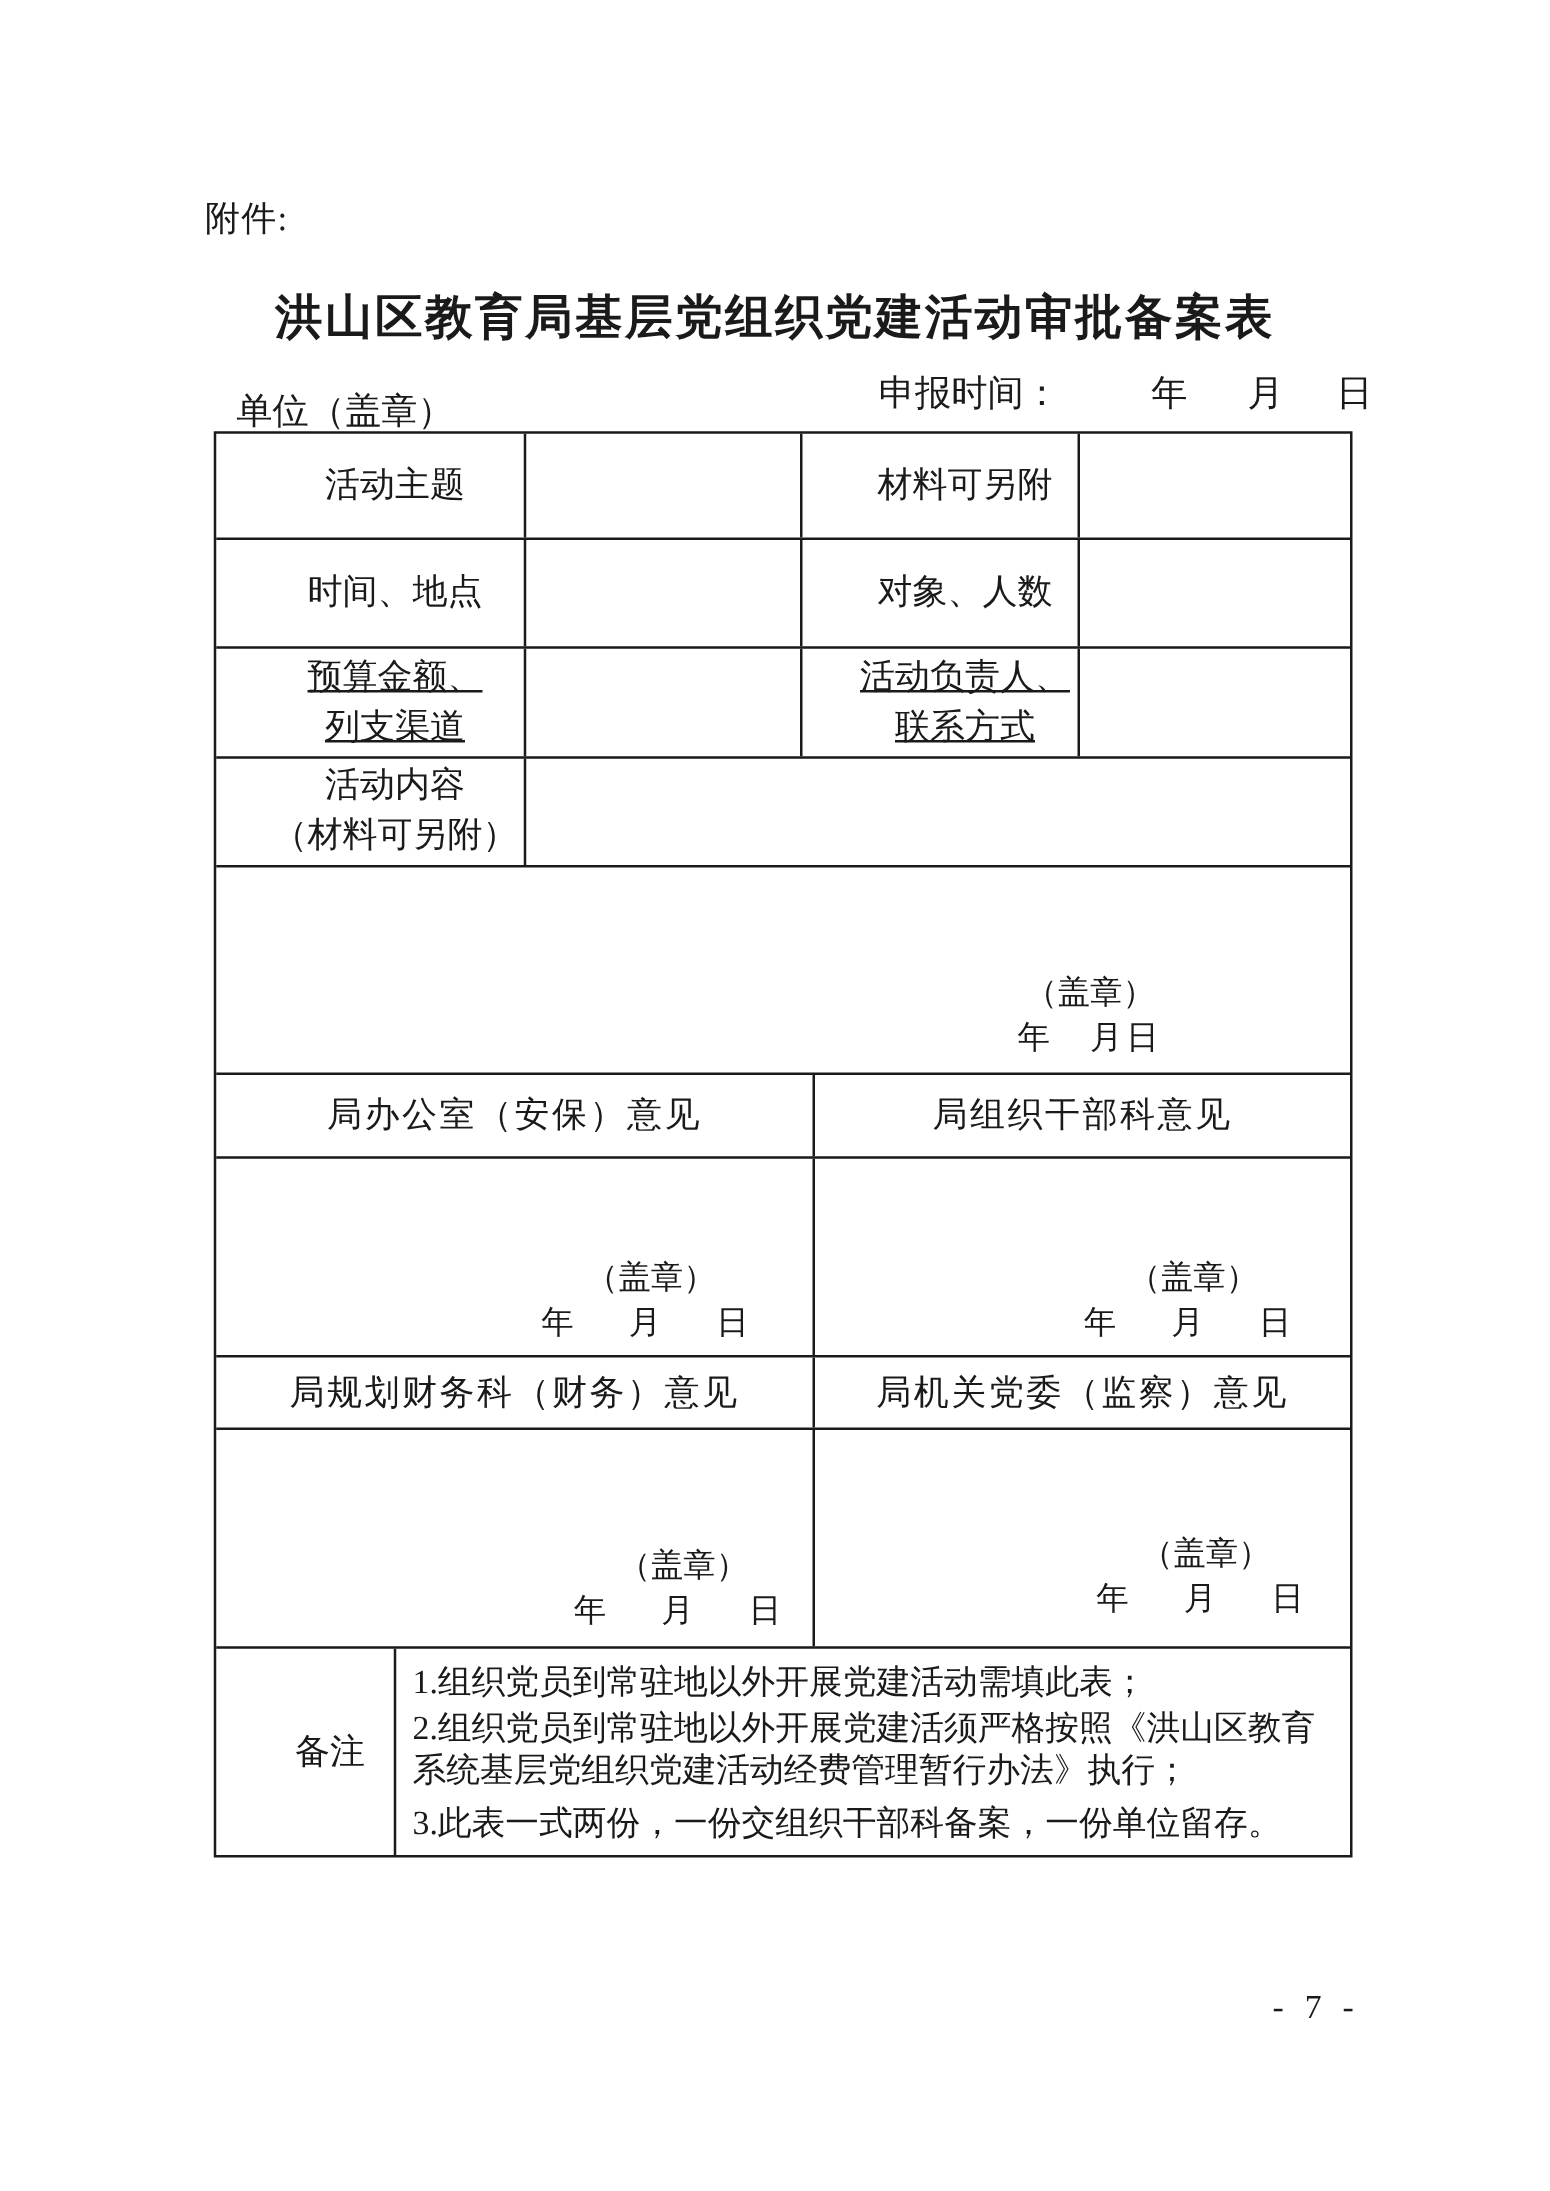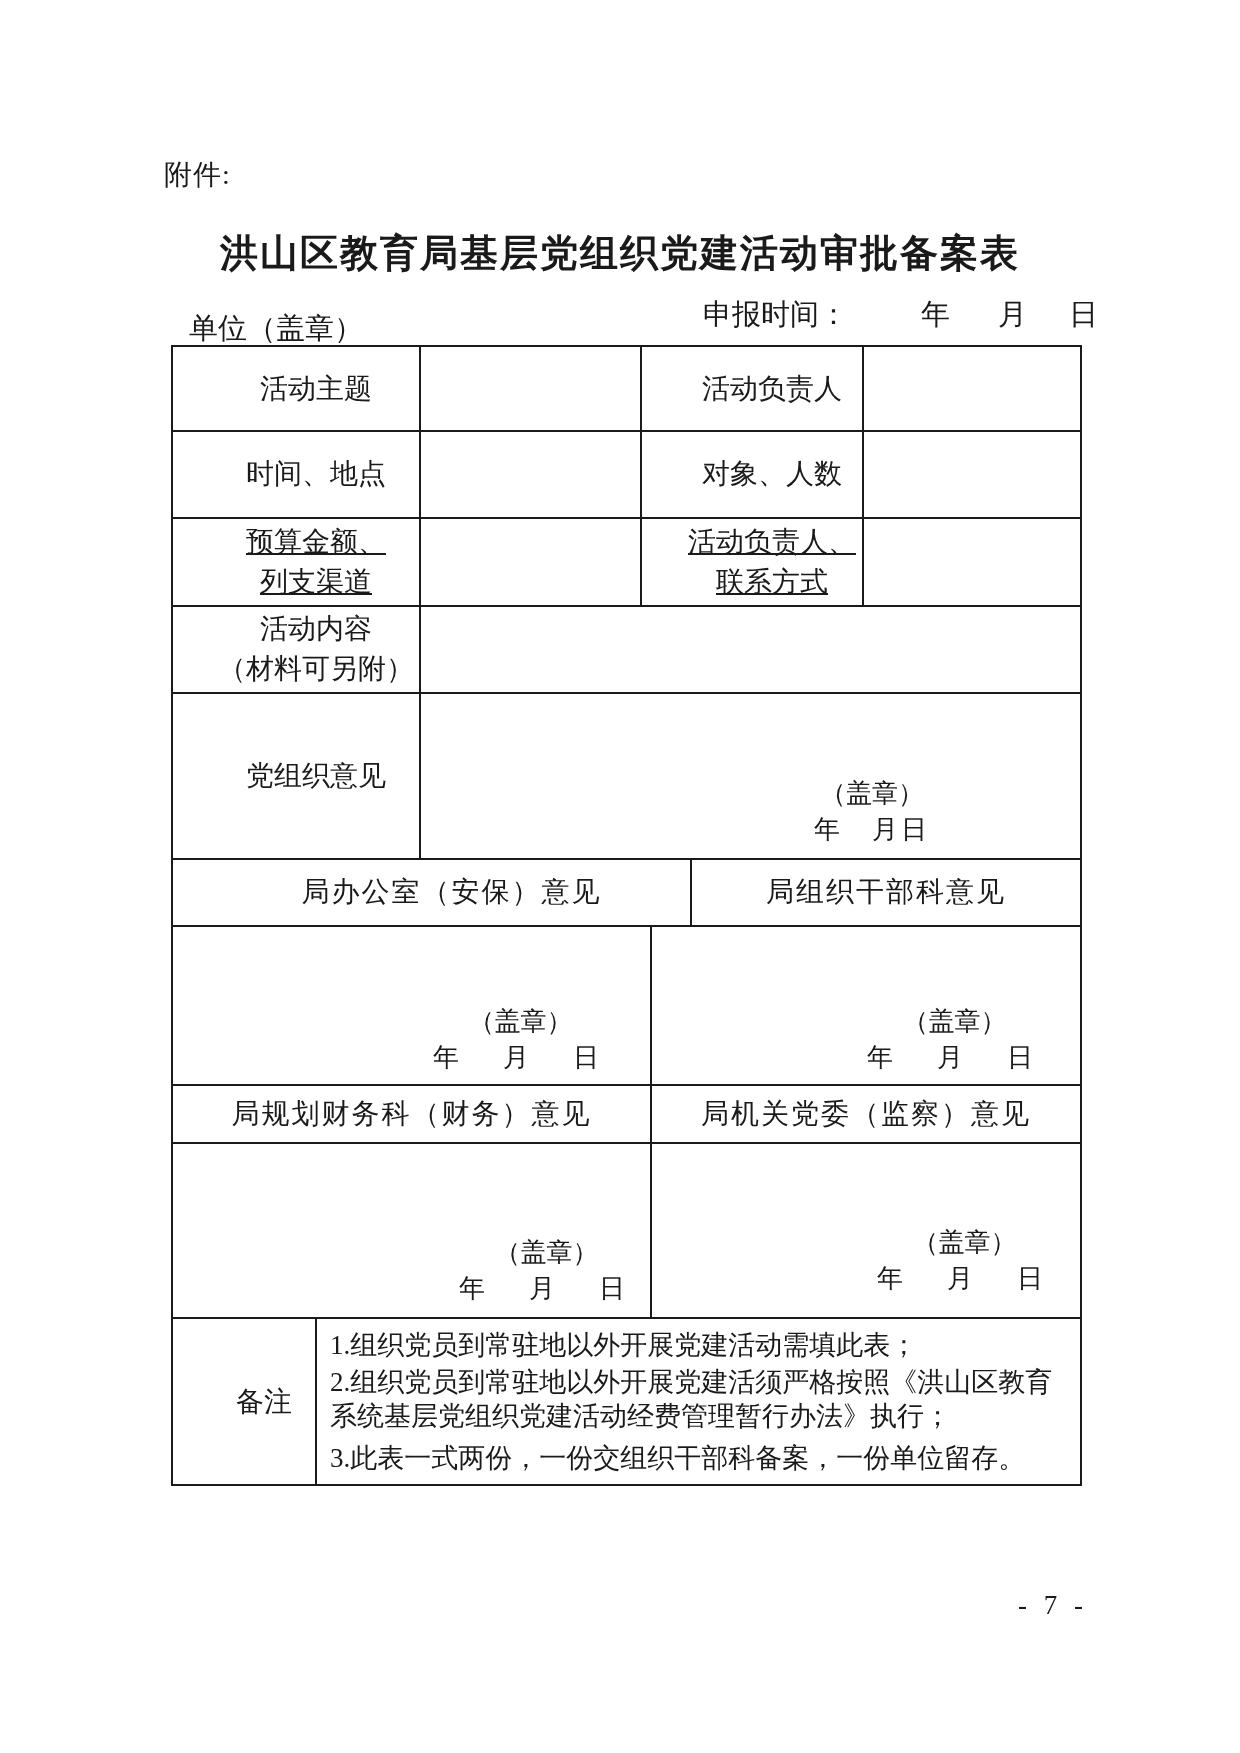--- a/index.html
+++ b/index.html
@@ -45,21 +45,21 @@
     position:absolute;left:171px;top:345px;
     width:911px;height:1141px;
     border:2px solid var(--ink);
     box-sizing:border-box;
     display:flex;flex-direction:column;
     font-size:28px;
   }
   .row{display:flex;border-top:2px solid var(--ink);box-sizing:border-box;}
   .row:first-child{border-top:none;}
   .r1{height:86px;} .r2{height:89px;} .r3{height:91px;text-decoration:underline;} .r4{height:90px;}
-  .r5{height:171px;} .r6{height:69px;padding-left:40px;} .r7{height:165px;} .r8{height:59px;}
+  .r5{height:171px;} .r6{height:69px;} .r7{height:165px;} .r8{height:59px;}
   .r9{height:181px;} .r10{flex:1;}
   .cell{
     border-left:2px solid var(--ink);
     box-sizing:border-box;position:relative;
   }
   .cell:first-child{border-left:none;}
   .w1{width:246px;} .w2{width:221px;} .w3{width:222px;}
   .wh{width:477px;} .wr{width:142px;} .wf{flex:1;}
   .lbl{
     display:flex;flex-direction:column;align-items:center;justify-content:center;
@@ -110,21 +110,21 @@
       <span class="dg-m">月</span>
       <span class="dg-d">日</span>
     </span>
   </div>
 
   <div class="t">
 
     <div class="row r1">
       <div class="cell w1 lbl">活动主题</div>
       <div class="cell w2"></div>
-      <div class="cell w3 lbl">活动负责人</div>
+      <div class="cell w3 lbl">材料可另附</div>
       <div class="cell wf"></div>
     </div>
 
     <div class="row r2">
       <div class="cell w1 lbl">时间、地点</div>
       <div class="cell w2"></div>
       <div class="cell w3 lbl">对象、人数</div>
       <div class="cell wf"></div>
     </div>
 
@@ -143,21 +143,20 @@
 
     <div class="row r4">
       <div class="cell w1 lbl">
         <span>活动内容</span>
         <span>（材料可另附）</span>
       </div>
       <div class="cell wf"></div>
     </div>
 
     <div class="row r5">
-      <div class="cell w1 lbl">党组织意见</div>
       <div class="cell wf">
         <div class="stamp st-party">
           <div>（盖章）</div>
           <div class="sp-date-c">年　月日</div>
         </div>
       </div>
     </div>
 
     <div class="row r6">
       <div class="cell wh hdr">局办公室（安保）意见</div>

